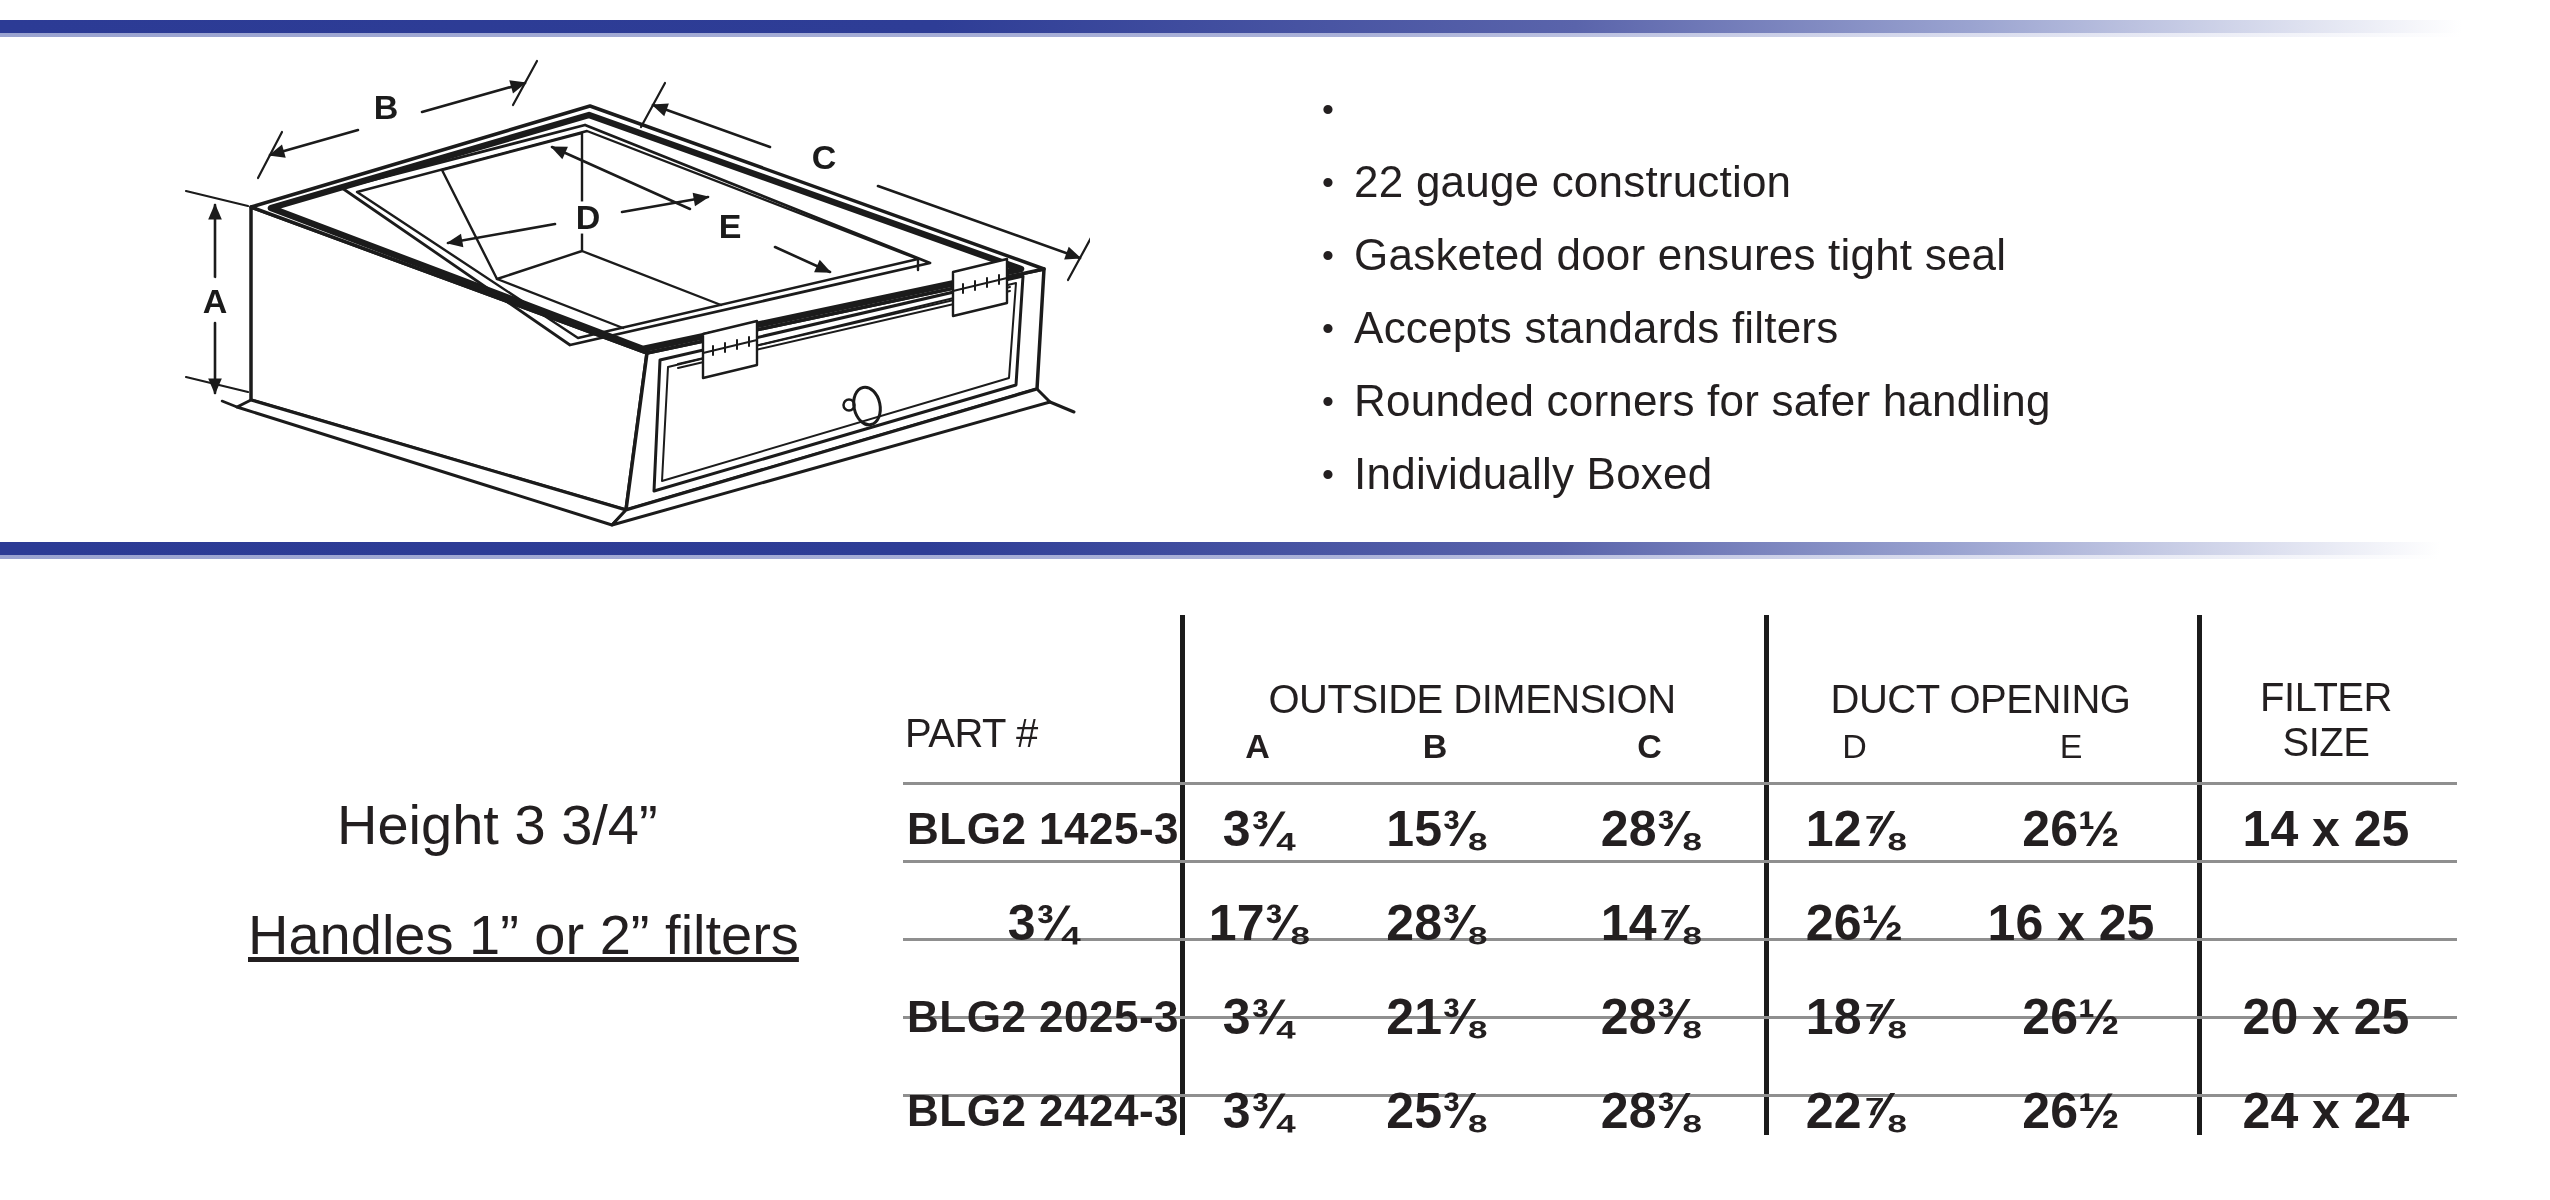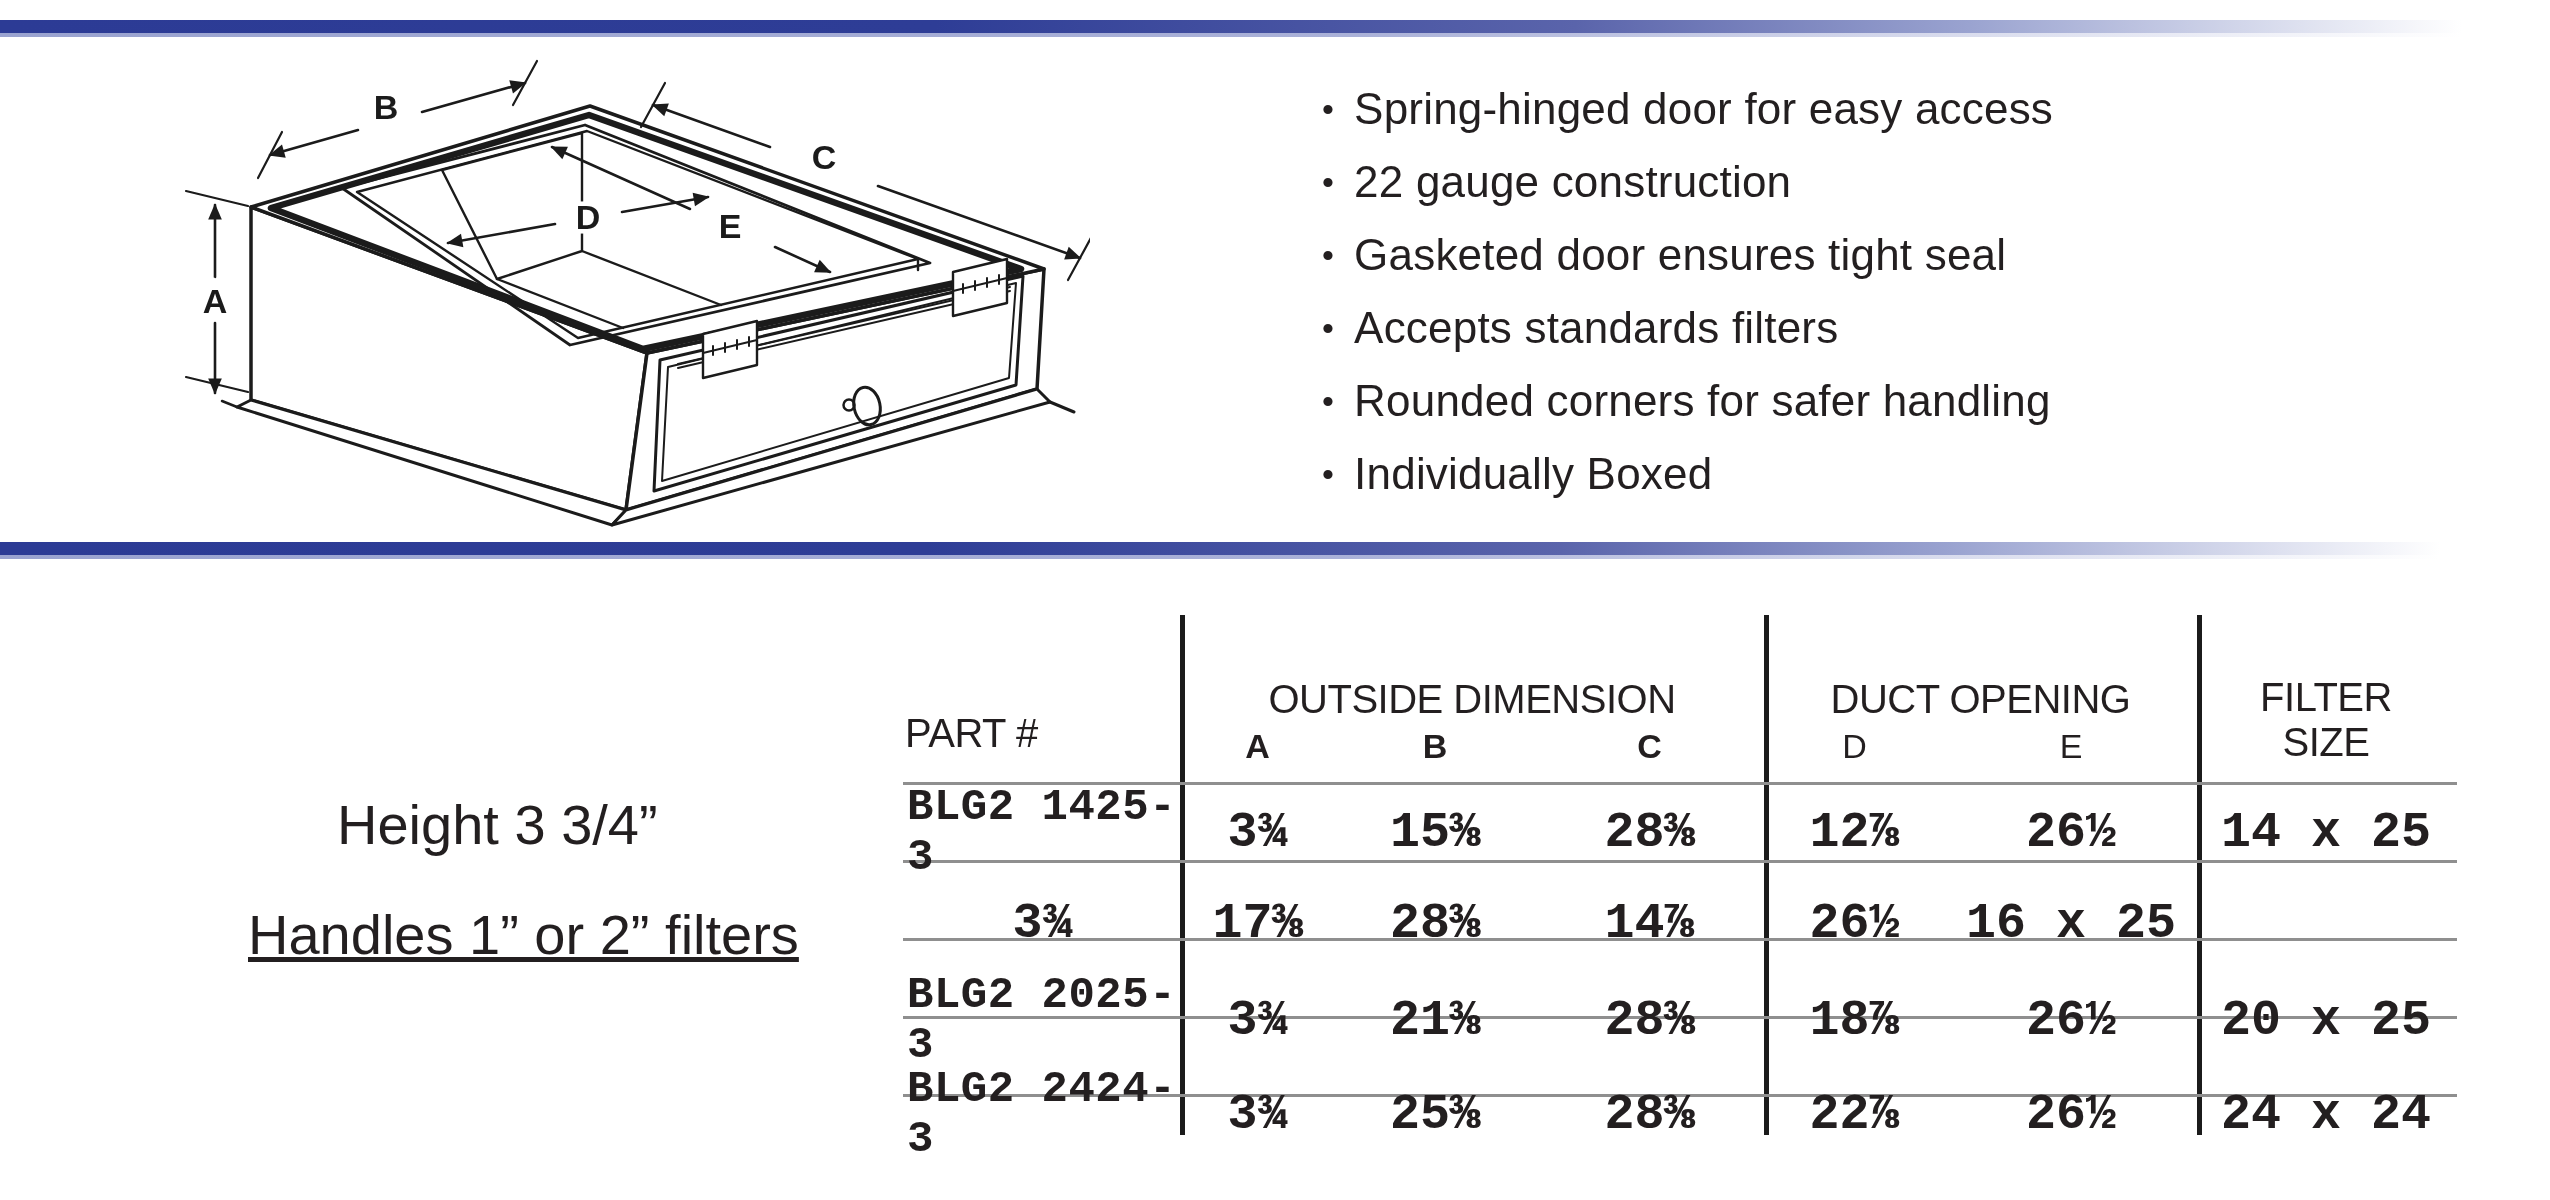--- a/index.html
+++ b/index.html
@@ -36,21 +36,21 @@
 
   
   #spec-table{position:absolute;left:905px;top:615px;width:1554px;height:525px;}
   .vline{position:absolute;top:0;height:520px;width:5px;background:#1b1b1b;}
   .hline{position:absolute;left:-2px;width:1554px;height:3px;background:#8f8f8f;}
   .hdr{position:absolute;font-size:40px;letter-spacing:-0.5px;text-align:center;}
   .hdr2{position:absolute;font-size:34px;text-align:center;}
   .hdr2.b{font-weight:bold;}
   #rows{position:absolute;left:0;top:167px;width:1554px;}
   .trow{display:grid;grid-template-columns:275px 155px 200px 229px 181px 252px 258px;
-        height:94px;align-items:center;font-family:Liberation Mono, monospace;}
+        height:94px;align-items:center;}
   .trow .cell{text-align:center;font-weight:bold;font-size:50px;}
   .trow .part{text-align:left;font-size:44px;font-weight:bold;letter-spacing:0.5px;padding-left:2px;}
 </style>
 </head>
 <body>
 
 <div id="canvas">
 
   <div id="top-bar" class="bar"></div>
   <div id="top-bar-edge" class="bar-edge"></div>
@@ -143,21 +143,20 @@
     <text x="85" y="258">A</text>
     <text x="256" y="64">B</text>
     <text x="694" y="114">C</text>
     <text x="458" y="174">D</text>
     <text x="600" y="183">E</text>
   </svg>
 
   <div id="features">
     <div class="feature">
         <span class="dot">•</span>
-        <span>Spring-hinged door for easy access</span>
       </div>
       <div class="feature">
         <span class="dot">•</span>
         <span>22 gauge construction</span>
       </div>
       <div class="feature">
         <span class="dot">•</span>
         <span>Gasketed door ensures tight seal</span>
       </div>
       <div class="feature">

